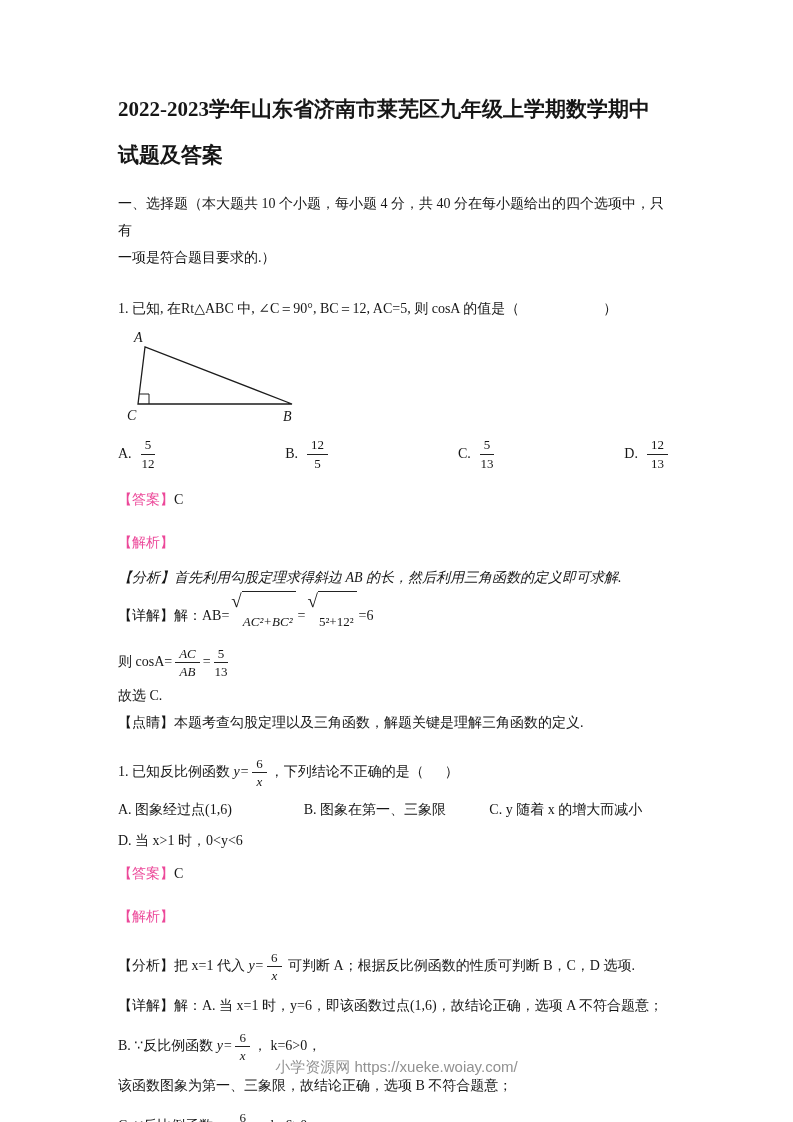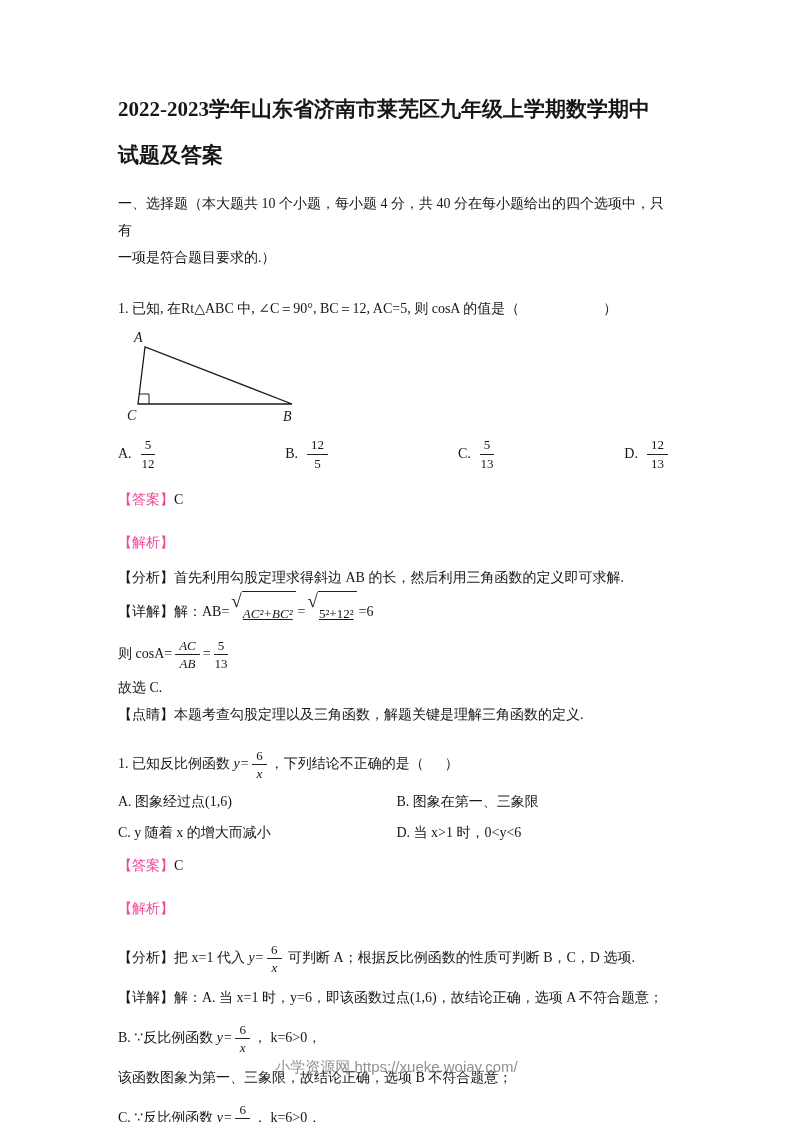--- a/index.html
+++ b/index.html
@@ -29,39 +29,39 @@
   .frac {
     display:inline-flex; flex-direction:column; align-items:center;
     vertical-align:middle; line-height:1.2; font-size:13px; margin:0 3px;
   }
   .frac .num { border-bottom:1px solid #222; padding:0 4px 1px 4px; }
   .frac .den { padding-top:1px; }
 
   
   .sqrt { display:inline-flex; align-items:flex-start; vertical-align:middle; white-space:nowrap; margin:0 2px; }
   .sqrt .rsign { font-size:19px; line-height:1.05; }
-  .sqrt .radicand { border-top:1px solid #222; padding:2px 3px 0 1px; font-size:13px;text-decoration:underline; }
+  .sqrt .radicand { border-top:1px solid #222; padding:10px 3px 0 1px; font-size:13px; }
 
   .stem { margin-top:24px; }
   .diagram { margin:8px 0 2px 8px; }
   .svg-label { font-size:14px; font-style:italic; font-family:"Liberation Serif","DejaVu Serif",serif; fill:#161616; }
 
   .options-row {
     display:flex; justify-content:space-between; align-items:center;
     margin:4px 4px 10px 0; min-height:44px;
   }
   .opt { display:inline-flex; align-items:center; gap:6px; }
 
   .options-grid {
-    display:grid; grid-template-columns:1fr 1fr;
+    display:grid; grid-template-columns:1fr 1fr 1fr;
     line-height:31px; margin:2px 0 4px 0; align-items:center;
   }
 
   .gap-sm { margin-top:16px; }
-  .gap-md { margin-top:8px; }
+  .gap-md { margin-top:8px;font-style:italic; }
 
   .footer {
     position:absolute; left:0; right:0; bottom:45px;
     text-align:center; color:#919191; font-size:15px;
     font-family:"Liberation Sans","DejaVu Sans",sans-serif;
   }
 </style>
 </head>
 <body>
 

